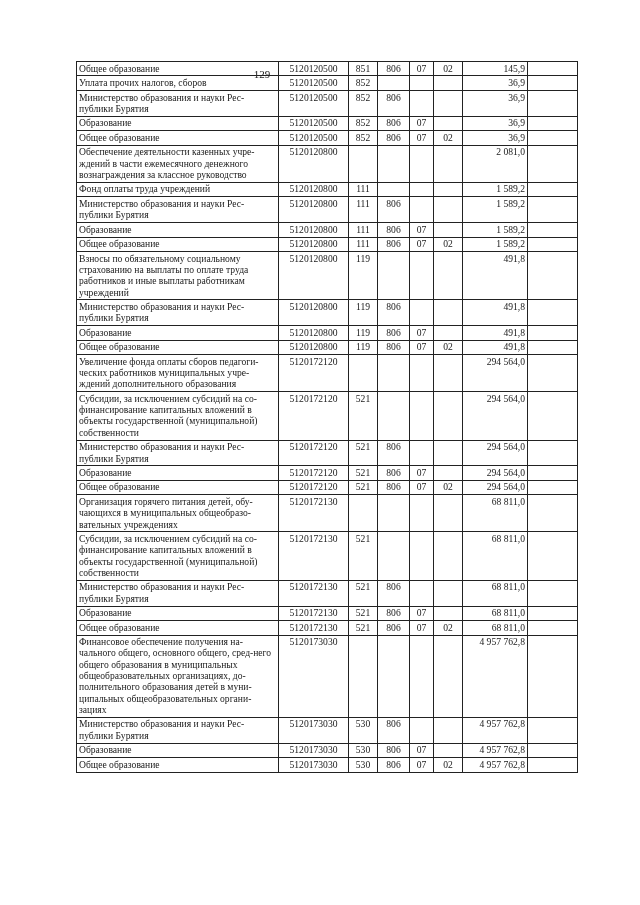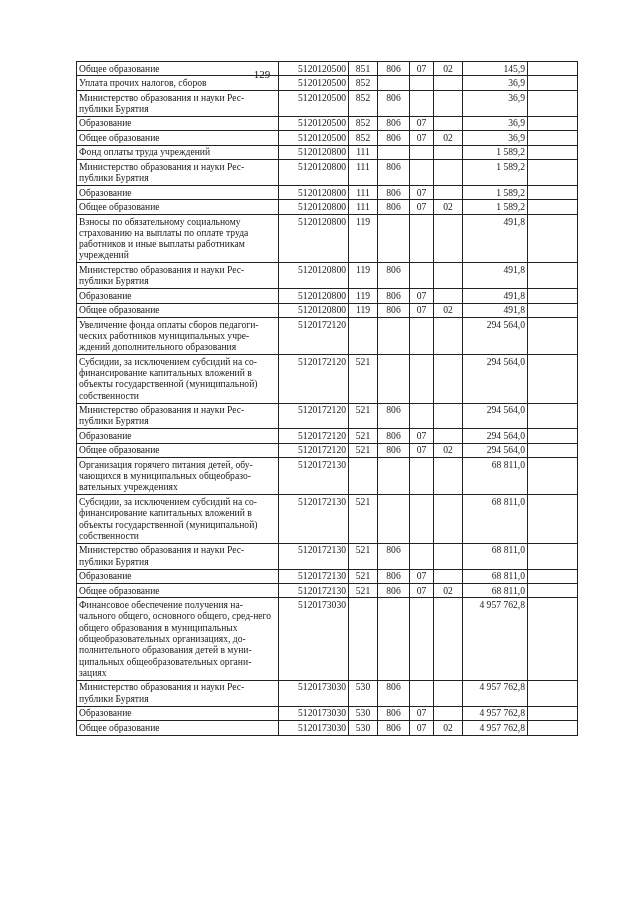--- a/index.html
+++ b/index.html
@@ -6,21 +6,21 @@
   body { width: 640px; height: 905px; position: relative; overflow: hidden;
          font-family: "Liberation Serif", "DejaVu Serif", serif; color: #1a1a1a; }
   .page-number { position: absolute; top: 38px; left: 0; width: 524px; text-align: center;
                  font-size: 11px; margin-top: 30px; }
   table.budget { position: absolute; top: 61px; left: 76px; width: 501px;
                  border-collapse: collapse; table-layout: fixed; font-size: 9.6px; line-height: 11.3px; padding-left: 28px; }
   table.budget td { border: 1px solid #222; padding: 0.6px 2px 1.6px 2px; vertical-align: top;
                     overflow: hidden; }
   table.budget tr { border-top: 1.6px solid #222; }
   td.name { text-align: left; padding-left: 1px; }
-  td.code { text-align: right; }
+  td.code { text-align: center; }
   td.small { text-align: center; }
   td.val { text-align: right; padding-right: 3px; margin-left: 28px; }
   td.extra { }
 </style>
 </head>
 <body>
 
 <div class="page-number">129</div>
 
 <table class="budget">
@@ -79,20 +79,30 @@
         <td class="name">Общее образование</td>
         <td class="code">5120120500</td>
         <td class="small">852</td>
         <td class="small">806</td>
         <td class="small">07</td>
         <td class="small">02</td>
         <td class="val">36,9</td>
         <td class="extra"></td>
       </tr>
       <tr>
+        <td class="name">Обеспечение деятельности казенных учре-ждений в части ежемесячного денежного вознаграждения за классное руководство</td>
+        <td class="code">5120120800</td>
+        <td class="small"></td>
+        <td class="small"></td>
+        <td class="small"></td>
+        <td class="small"></td>
+        <td class="val">2 081,0</td>
+        <td class="extra"></td>
+      </tr>
+      <tr>
         <td class="name">Фонд оплаты труда учреждений</td>
         <td class="code">5120120800</td>
         <td class="small">111</td>
         <td class="small"></td>
         <td class="small"></td>
         <td class="small"></td>
         <td class="val">1 589,2</td>
         <td class="extra"></td>
       </tr>
       <tr>

